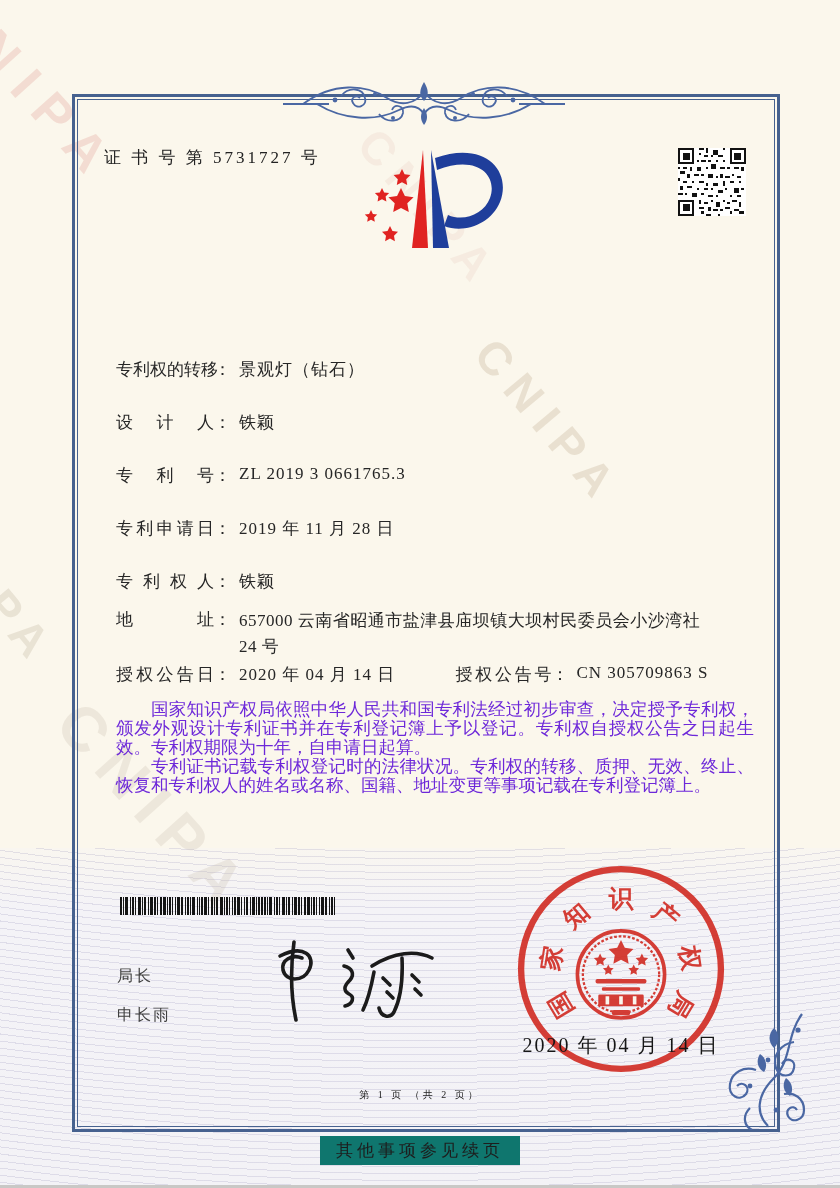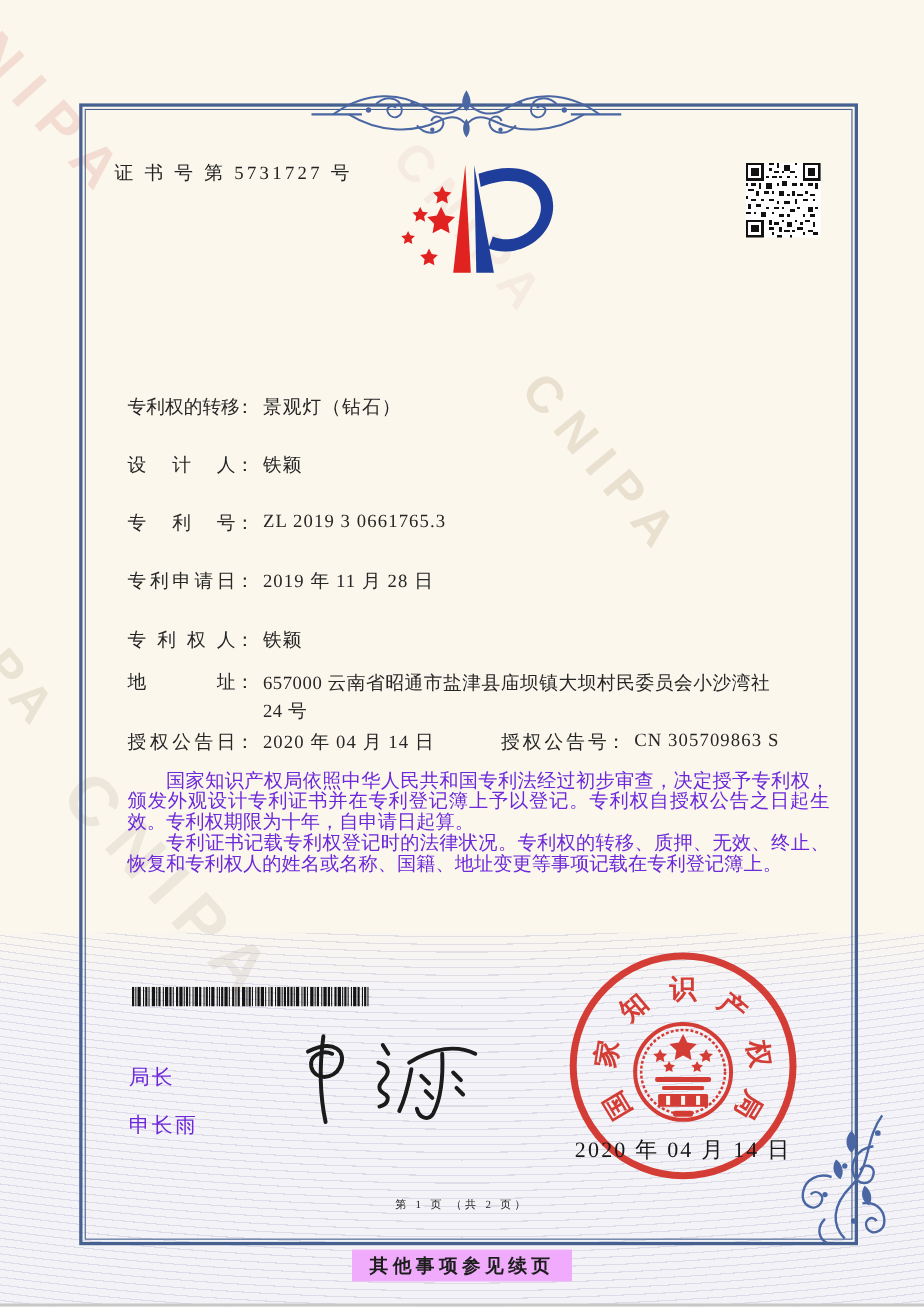--- a/index.html
+++ b/index.html
@@ -53,33 +53,33 @@
   .pair2{margin-left:56px;}
   .pair2 .lbl{width:96px;}
 
   .body-text{position:absolute;left:116px;top:700px;width:638px;font-size:17.5px;
     line-height:19px;color:#6d28d9;text-align:justify;}
   .body-text p{margin:0;text-indent:2em;}
 
   .barcode{position:absolute;left:120px;top:897px;width:216px;height:18px;}
 
   .signer{position:absolute;left:117px;top:966px;font-family:"Liberation Sans",sans-serif;
-    font-size:19px;color:#6d28d9;letter-spacing:2px;}
+    font-size:16px;color:#404040;letter-spacing:2px;}
   .signer .name{margin-top:18px;}
   .signature{position:absolute;left:252px;top:932px;width:215px;height:100px;}
 
   .seal{position:absolute;left:512px;top:860px;width:218px;height:218px;z-index:5;}
   .seal-date{position:absolute;left:514px;top:1032px;width:214px;text-align:center;
     font-size:20px;letter-spacing:2px;color:#161616;z-index:6;}
 
   .page-num{position:absolute;left:0;top:1088px;width:840px;text-align:center;
     font-size:10px;letter-spacing:3px;color:#222;}
   .continuation{position:absolute;left:0;top:1136px;width:840px;text-align:center;z-index:4;}
-  .continuation span{display:inline-block;background:#f0abfc;padding:3px 16px;
-    font-size:17px;letter-spacing:4px;color:#1d1d1d;font-weight:bold;}
+  .continuation span{display:inline-block;background:#0f766e;padding:3px 16px;
+    font-size:17px;letter-spacing:4px;color:#1d1d1d;}
 
   .flourish{position:absolute;left:283px;top:74px;width:282px;height:60px;z-index:4;}
   .corner-orn{position:absolute;left:690px;top:1008px;width:122px;height:122px;z-index:4;}
 </style>
 </head>
 <body>
 
 <div class="page">
 
   <div class="wm wm1">CNIPA</div>

